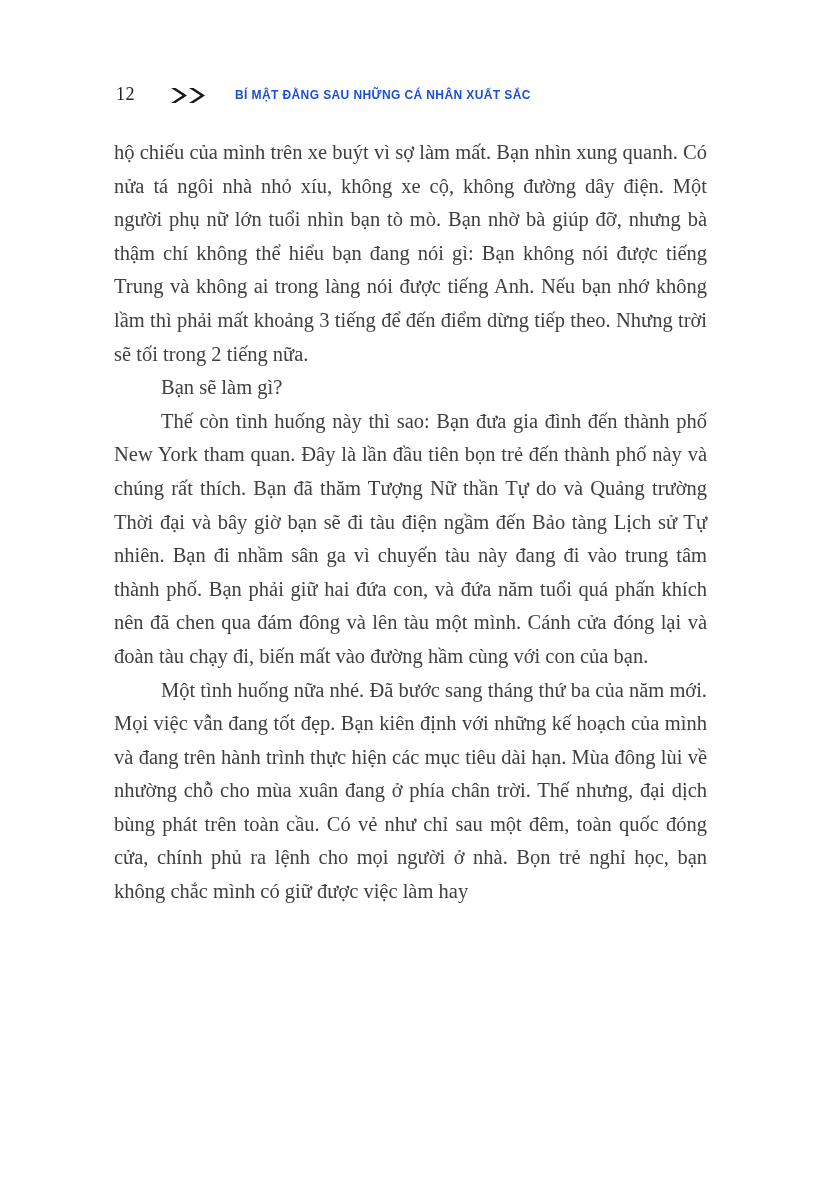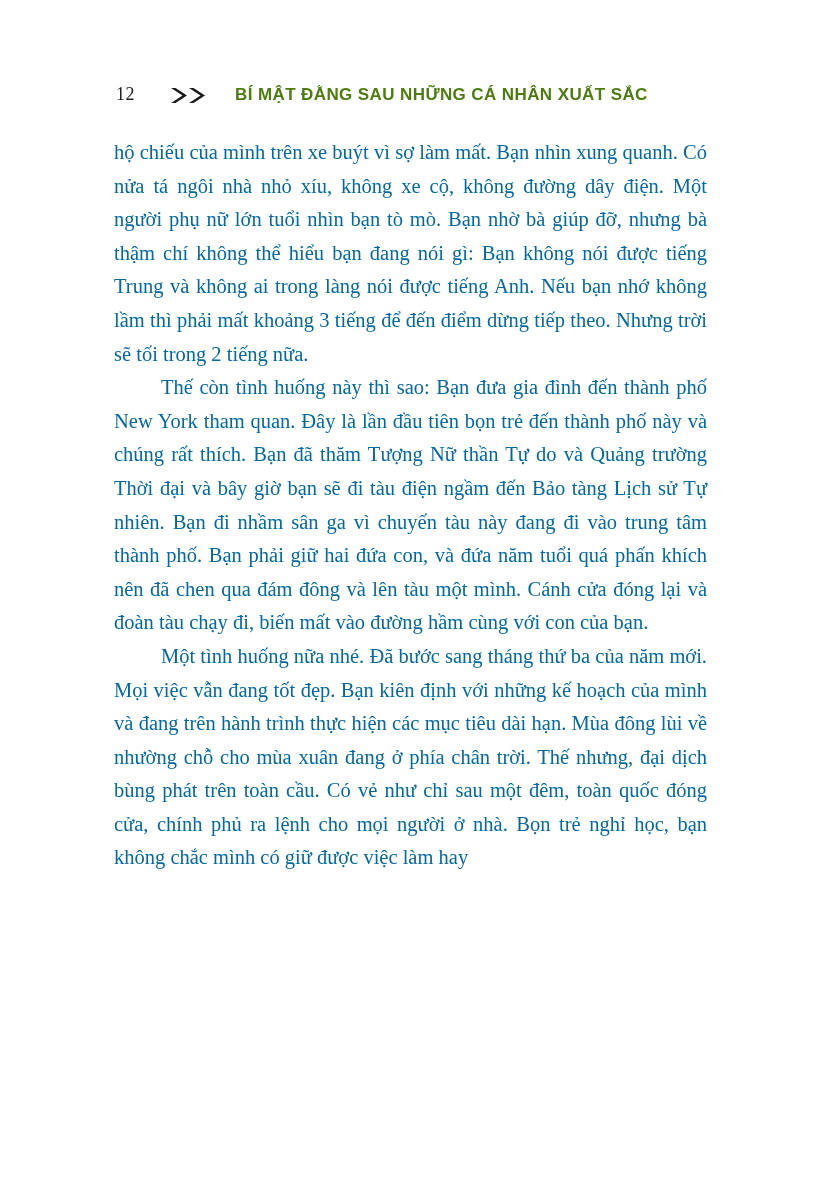--- a/index.html
+++ b/index.html
@@ -37,33 +37,33 @@
     display: inline-flex;
     align-items: center;
     margin-left: 22px;
     margin-right: 14px;
     position: relative;
     top: 1px;
   }
   .running-title {
     font-family: "Liberation Sans", "DejaVu Sans", sans-serif;
     font-weight: 700;
-    font-size: 17px;
+    font-size: 12px;
     letter-spacing: 0.4px;
-    color: #4d7c0f;
+    color: #1d4ed8;
   }
   .page-body {
     position: absolute;
     top: 136px;
     left: 114px;
     width: 593px;
     text-align: justify;
     font-size: 20.5px;
     line-height: 33.6px;
-    color: #0369a1;
+    color: #404040;
   }
   .para {
     margin: 0;
     padding: 0;
   }
   .para.indent {
     text-indent: 47px;
   }
 </style>
 </head>
@@ -77,17 +77,18 @@
       <svg width="36" height="15" viewBox="0 0 36 15" xmlns="http://www.w3.org/2000/svg" aria-hidden="true">
         <polygon points="0,0 4.5,0 16,7.5 4.5,15 0,15 11.5,7.5" fill="#1b1b1b"></polygon>
         <polygon points="18,0 22.5,0 34,7.5 22.5,15 18,15 29.5,7.5" fill="#1b1b1b"></polygon>
       </svg>
     </span>
     <span class="running-title">BÍ MẬT ĐẰNG SAU NHỮNG CÁ NHÂN XUẤT SẮC</span>
   </header>
 
   <main class="page-body">
     <p class="para">hộ chiếu của mình trên xe buýt vì sợ làm mất. Bạn nhìn xung quanh. Có nửa tá ngôi nhà nhỏ xíu, không xe cộ, không đường dây điện. Một người phụ nữ lớn tuổi nhìn bạn tò mò. Bạn nhờ bà giúp đỡ, nhưng bà thậm chí không thể hiểu bạn đang nói gì: Bạn không nói được tiếng Trung và không ai trong làng nói được tiếng Anh. Nếu bạn nhớ không lầm thì phải mất khoảng 3 tiếng để đến điểm dừng tiếp theo. Nhưng trời sẽ tối trong 2 tiếng nữa.</p>
+    <p class="para indent">Bạn sẽ làm gì?</p>
     <p class="para indent">Thế còn tình huống này thì sao: Bạn đưa gia đình đến thành phố New York tham quan. Đây là lần đầu tiên bọn trẻ đến thành phố này và chúng rất thích. Bạn đã thăm Tượng Nữ thần Tự do và Quảng trường Thời đại và bây giờ bạn sẽ đi tàu điện ngầm đến Bảo tàng Lịch sử Tự nhiên. Bạn đi nhầm sân ga vì chuyến tàu này đang đi vào trung tâm thành phố. Bạn phải giữ hai đứa con, và đứa năm tuổi quá phấn khích nên đã chen qua đám đông và lên tàu một mình. Cánh cửa đóng lại và đoàn tàu chạy đi, biến mất vào đường hầm cùng với con của bạn.</p>
     <p class="para indent">Một tình huống nữa nhé. Đã bước sang tháng thứ ba của năm mới. Mọi việc vẫn đang tốt đẹp. Bạn kiên định với những kế hoạch của mình và đang trên hành trình thực hiện các mục tiêu dài hạn. Mùa đông lùi về nhường chỗ cho mùa xuân đang ở phía chân trời. Thế nhưng, đại dịch bùng phát trên toàn cầu. Có vẻ như chỉ sau một đêm, toàn quốc đóng cửa, chính phủ ra lệnh cho mọi người ở nhà. Bọn trẻ nghỉ học, bạn không chắc mình có giữ được việc làm hay</p>
   </main>
 
 </div>
 
 </body></html>

